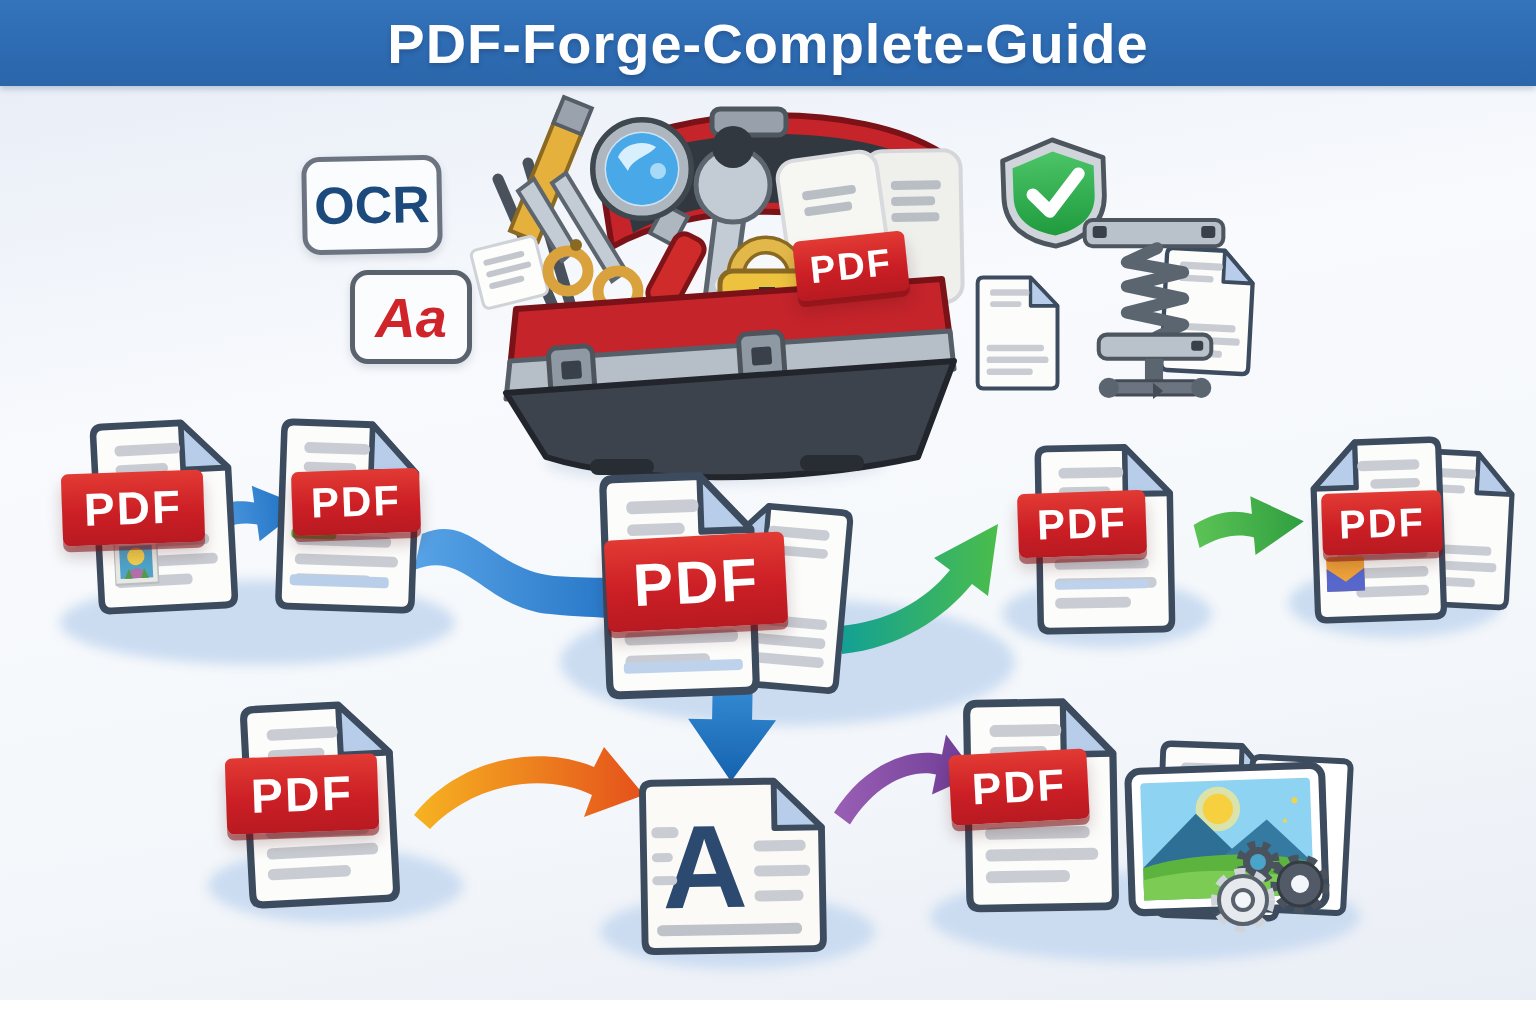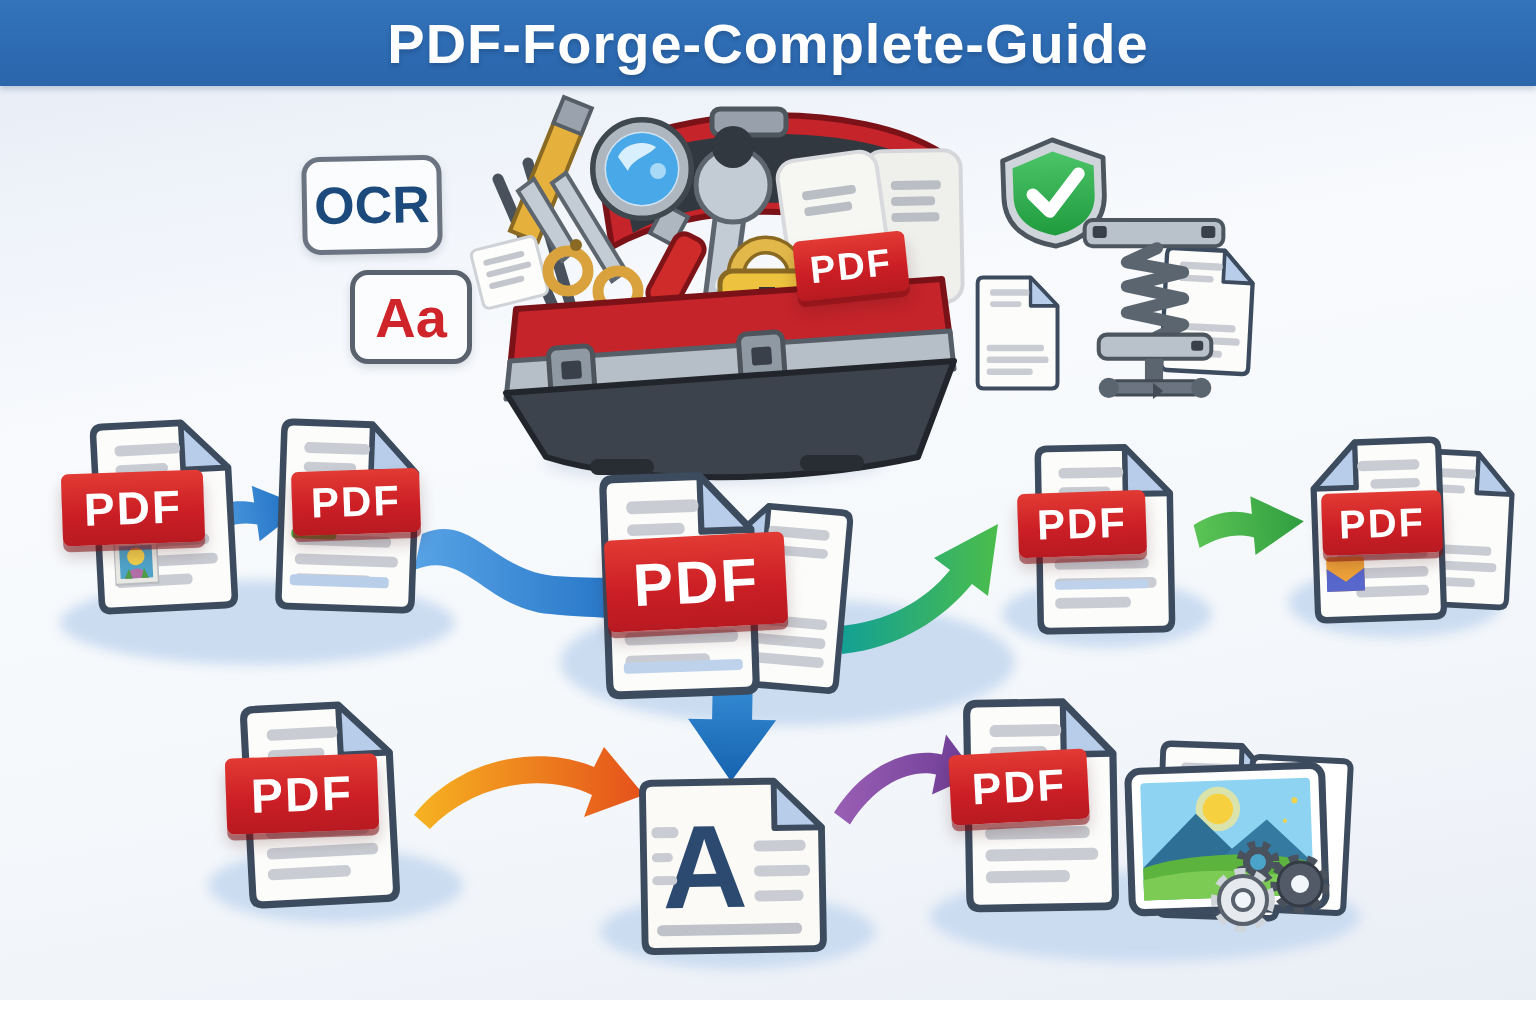--- a/index.html
+++ b/index.html
@@ -83,21 +83,21 @@
 
   <header class="banner">
     <h1>PDF-Forge-Complete-Guide</h1>
   </header>
 
   <div class="scene">
 
     <div class="badge" style="left:302px;top:70px;width:130px;height:88px;transform:rotate(-1deg);">
       <span style="font-size:52px;color:#1c4a7c;">OCR</span>
     </div>
-    <div class="badge" style="left:350px;top:184px;width:112px;height:84px;border-color:#59626d;">
+    <div class="badge" style="left:350px;top:184px;width:112px;height:84px;border-color:#59626d;font-style:italic;">
       <span style="font-size:56px;color:#cf2429;">Aa</span>
     </div>
 
     <div class="shadow" style="left:545px;top:356px;width:340px;height:42px;background:#dde4ee;"></div>
 
     <div class="overlay" style="left:470px;top:9px;width:500px;height:380px;z-index:8;">
       <svg viewBox="0 0 500 380" style="width:100%;height:100%;overflow:visible;">
 
         <g>
           <path d="M128 62 C 210 8 390 6 472 58 L 448 152 C 362 102 218 108 142 152 Z" fill="#c5242b" stroke="#7a1217" stroke-width="6" stroke-linejoin="round"></path>

